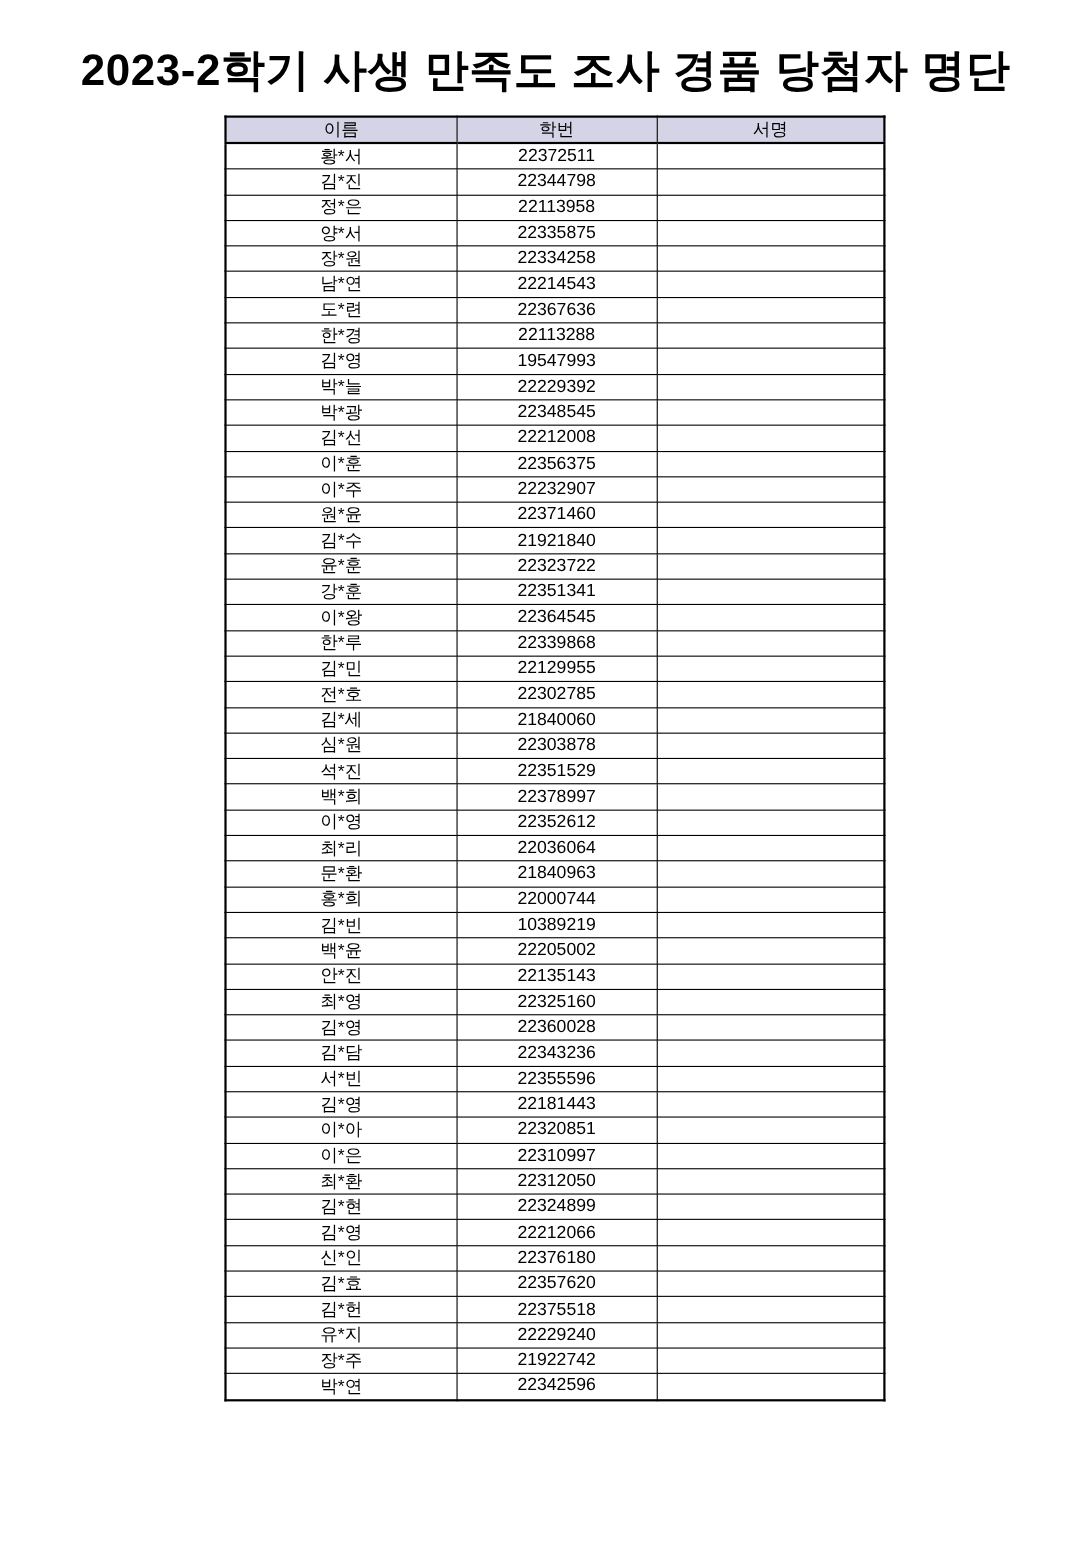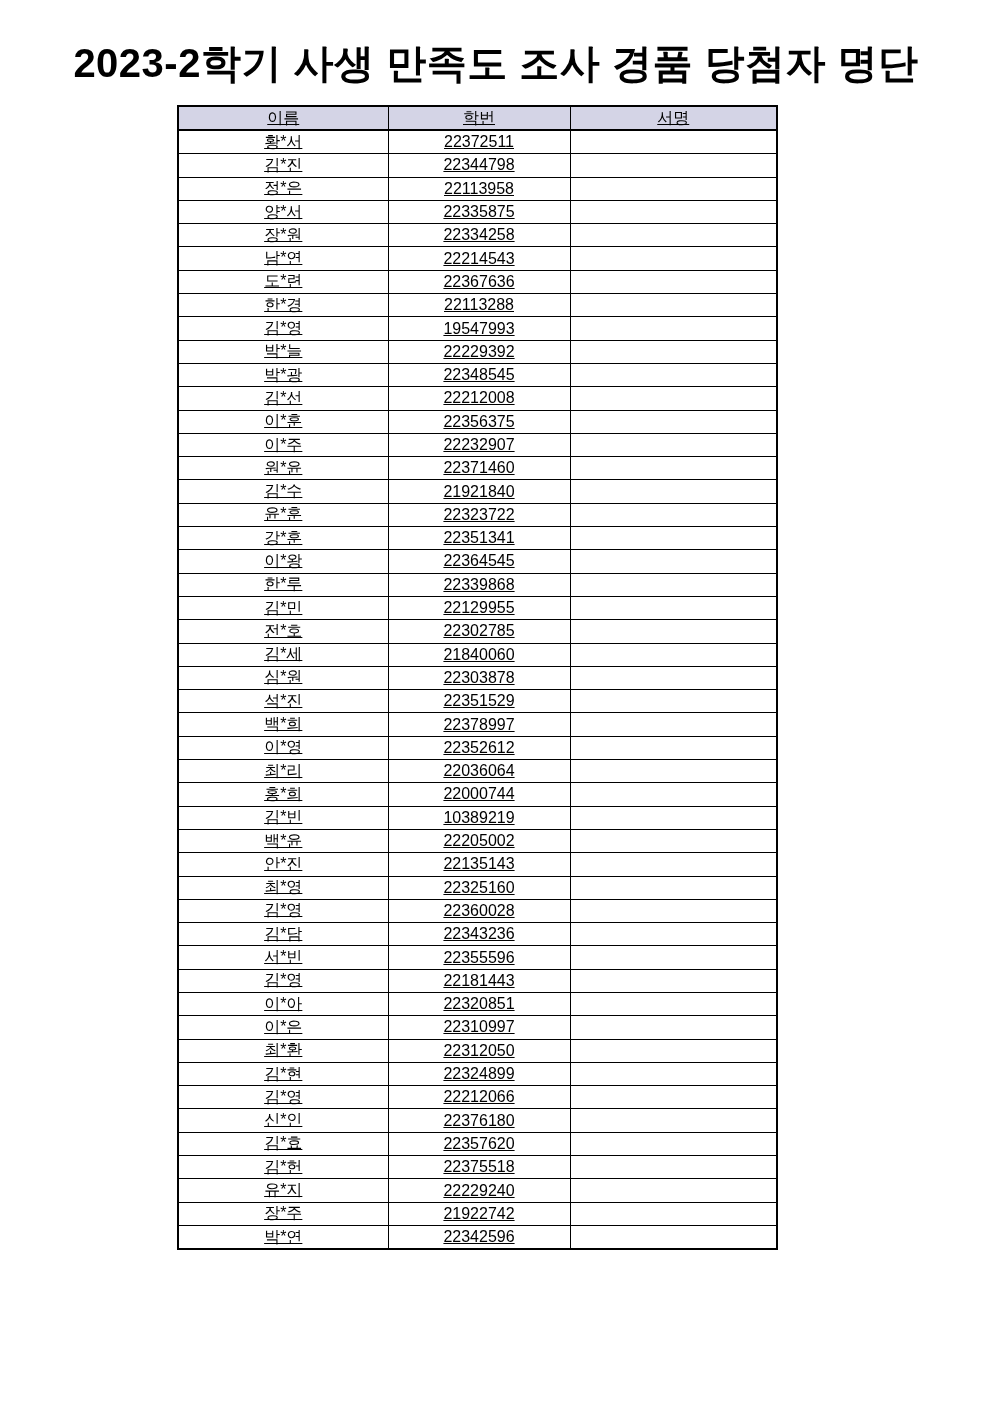--- a/index.html
+++ b/index.html
@@ -22,26 +22,25 @@
     margin: 0;
     text-align: center;
     font-size: 40px;
     font-weight: bold;
     letter-spacing: 0.5px;
     color: #000;
   }
   table.winners {
     position: absolute;
     top: 105px;
-    left: 177px;
+    left: 204px;
     width: 599px;
     border-collapse: collapse;
     table-layout: fixed;
     border: 2px solid var(--border-color, #000);
-    text-decoration: underline;
   }
   table.winners col.c-name  { width: 210px; }
   table.winners col.c-id    { width: 182px; }
   table.winners col.c-sign  { width: 207px; }
   table.winners th {
     background: var(--header-bg, #d4d4e6);
     font-weight: normal;
     font-size: 16px;
     height: 22px;
     padding: 0;
@@ -240,20 +239,25 @@
     <td>22352612</td>
     <td></td>
   </tr>
 
   <tr>
     <td>최*리</td>
     <td>22036064</td>
     <td></td>
   </tr>
 
+  <tr>
+    <td>문*환</td>
+    <td>21840963</td>
+    <td></td>
+  </tr>
 
   <tr>
     <td>홍*희</td>
     <td>22000744</td>
     <td></td>
   </tr>
 
 
   <tr>
     <td>김*빈</td>

